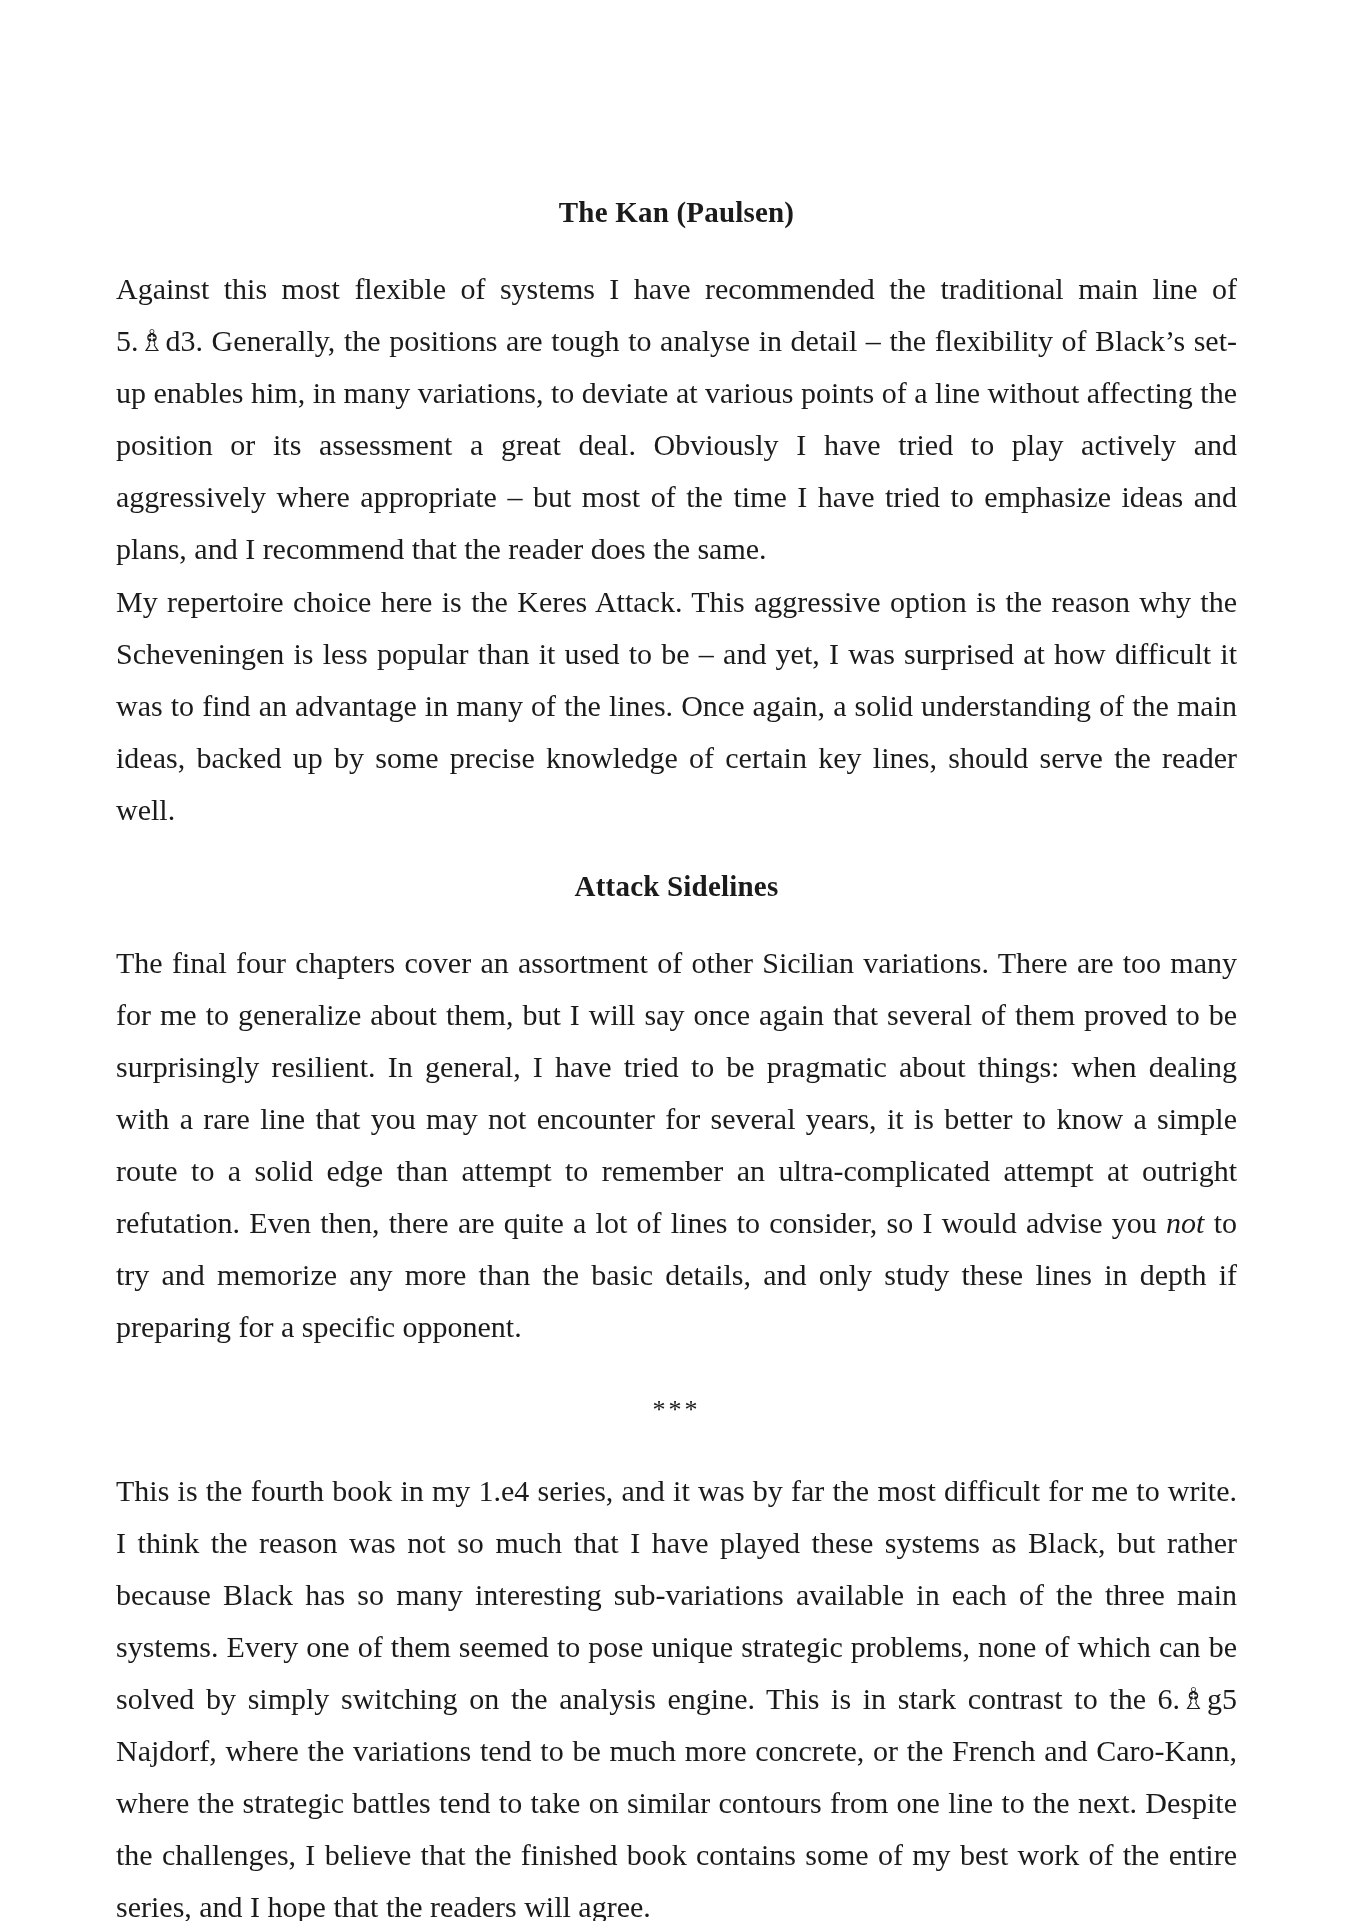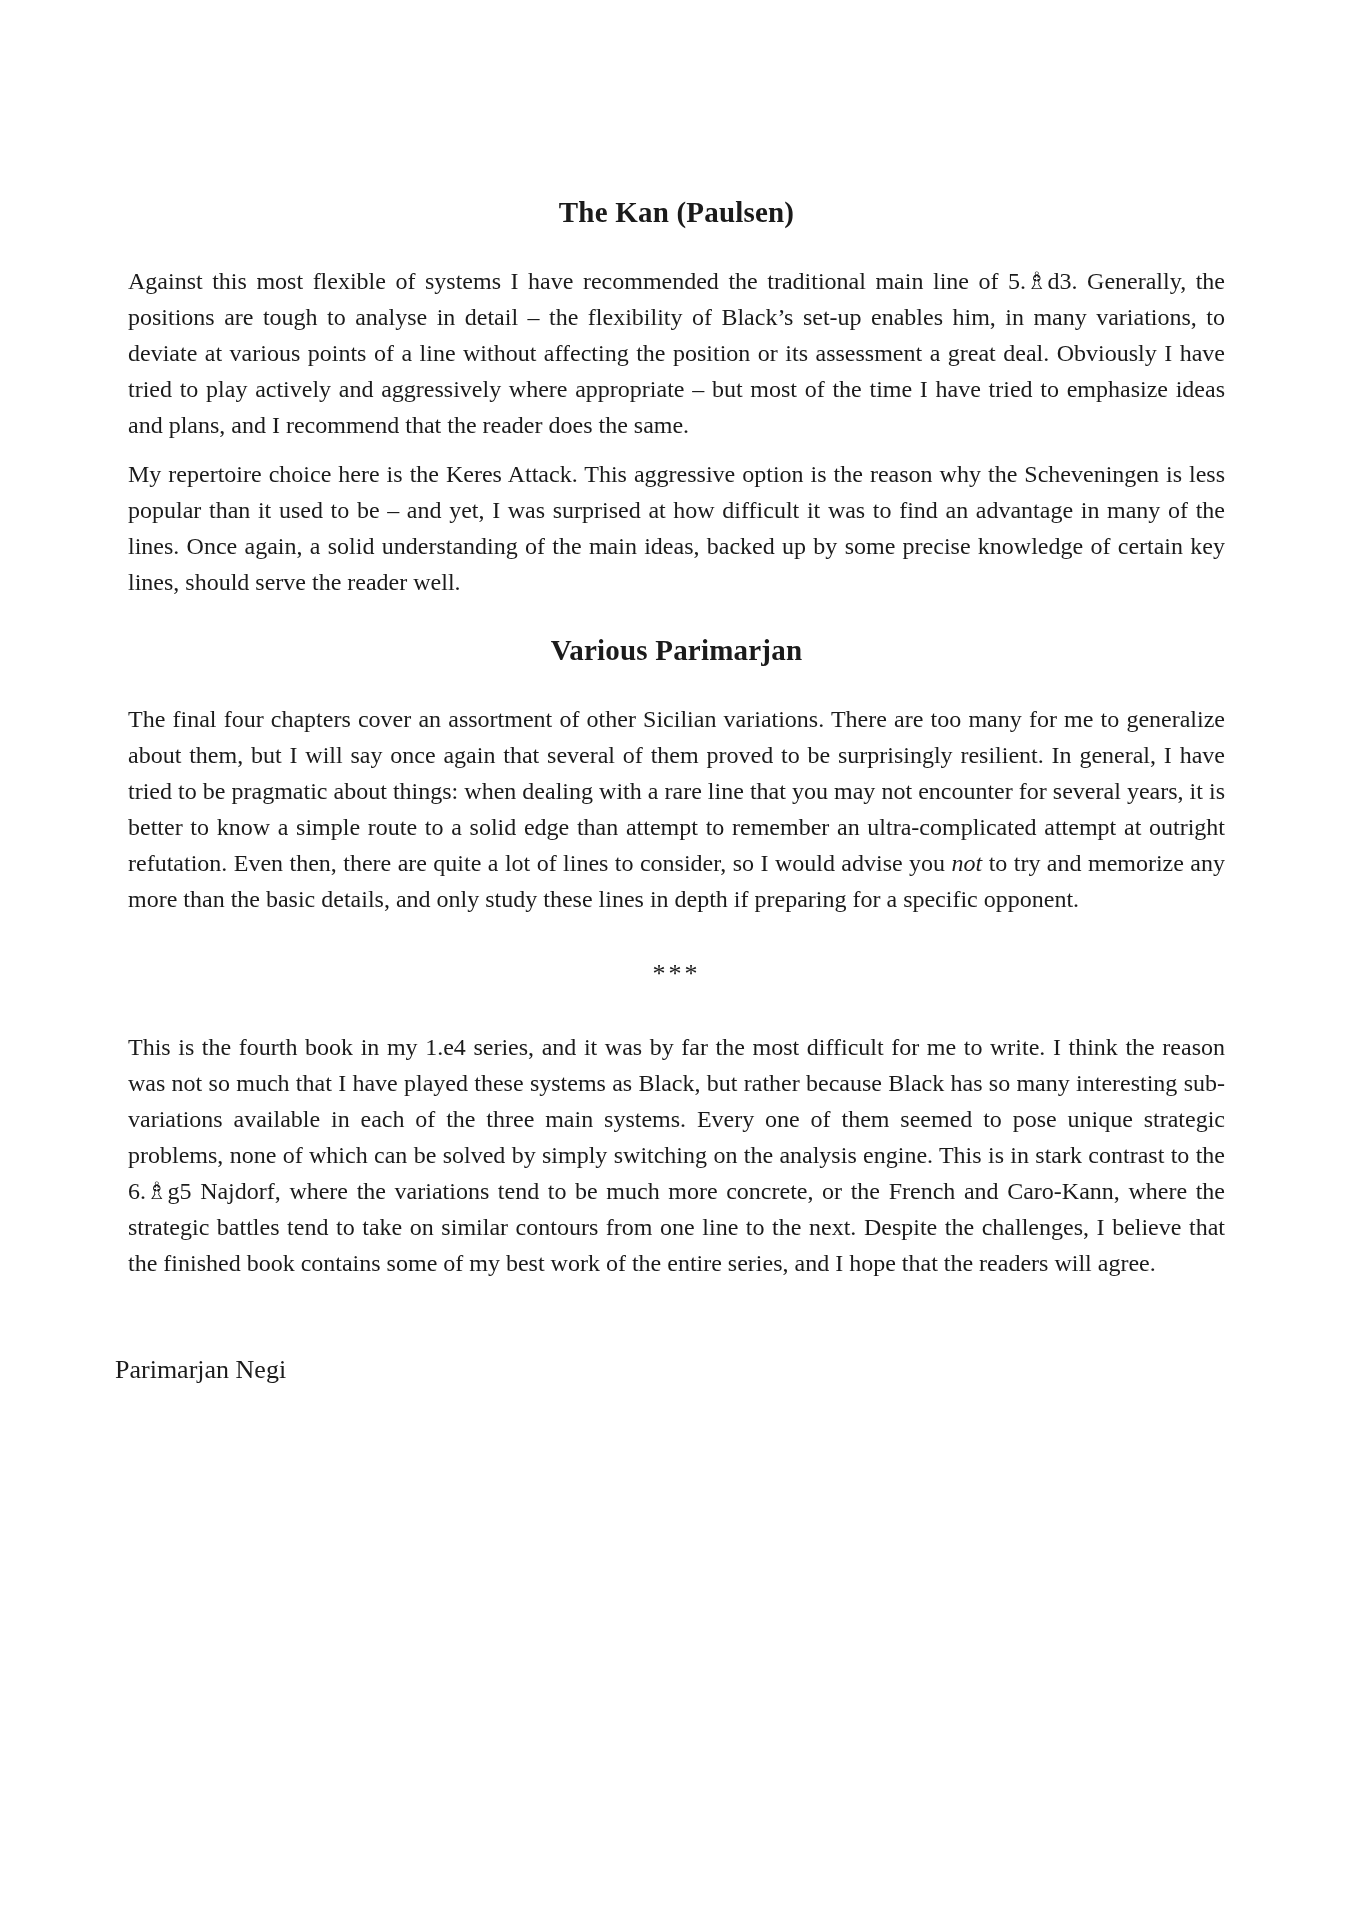--- a/index.html
+++ b/index.html
@@ -23,25 +23,25 @@
   .section-title {
     font-size: 29px;
     font-weight: 700;
     text-align: center;
     margin: 0 0 34px 0;
     letter-spacing: 0.2px;
   }
   .section + .section .section-title,
   .mt { margin-top: 34px; }
   .body-paragraph {
-    font-size: 24px;
-    line-height: 36px;
+    font-size: 30px;
+    line-height: 52px;
     text-align: justify;
     text-justify: inter-word;
-    margin: 13px;
+    margin: 1px;
   }
   .body-paragraph em { }
   .separator {
     text-align: center;
     font-size: 26px;
     line-height: 26px;
     letter-spacing: 3px;
     margin: 44px 0 42px 0;
   }
   .signature {
@@ -60,21 +60,21 @@
   <div class="section">
     <h2 class="section-title">The Kan (Paulsen)</h2>
     <p class="body-paragraph">Against this most flexible of systems I have recommended the traditional main line of 5.♗d3. Generally, the positions are tough to analyse in detail – the flexibility of Black’s set-up enables him, in many variations, to deviate at various points of a line without affecting the position or its assessment a great deal. Obviously I have tried to play actively and aggressively where appropriate – but most of the time I have tried to emphasize ideas and plans, and I recommend that the reader does the same.</p>
   </div>
 
   <div class="section">
     <p class="body-paragraph">My repertoire choice here is the Keres Attack. This aggressive option is the reason why the Scheveningen is less popular than it used to be – and yet, I was surprised at how difficult it was to find an advantage in many of the lines. Once again, a solid understanding of the main ideas, backed up by some precise knowledge of certain key lines, should serve the reader well.</p>
   </div>
 
   <div class="section">
-    <h2 class="section-title">Various Parimarjan</h2>
+    <h2 class="section-title">Attack Sidelines</h2>
     <p class="body-paragraph"><span>The final four chapters cover an assortment of other Sicilian variations. There are too many for me to generalize about them, but I will say once again that several of them proved to be surprisingly resilient. In general, I have tried to be pragmatic about things: when dealing with a rare line that you may not encounter for several years, it is better to know a simple route to a solid edge than attempt to remember an ultra-complicated attempt at outright refutation. Even then, there are quite a lot of lines to consider, so I would advise you </span><em>not</em><span> to try and memorize any more than the basic details, and only study these lines in depth if preparing for a specific opponent.</span></p>
   </div>
 
   <div class="separator">***</div>
 
   <p class="body-paragraph">This is the fourth book in my 1.e4 series, and it was by far the most difficult for me to write. I think the reason was not so much that I have played these systems as Black, but rather because Black has so many interesting sub-variations available in each of the three main systems. Every one of them seemed to pose unique strategic problems, none of which can be solved by simply switching on the analysis engine. This is in stark contrast to the 6.♗g5 Najdorf, where the variations tend to be much more concrete, or the French and Caro-Kann, where the strategic battles tend to take on similar contours from one line to the next. Despite the challenges, I believe that the finished book contains some of my best work of the entire series, and I hope that the readers will agree.</p>
 
   <div class="signature">
     <div>Parimarjan Negi</div>
   </div>

